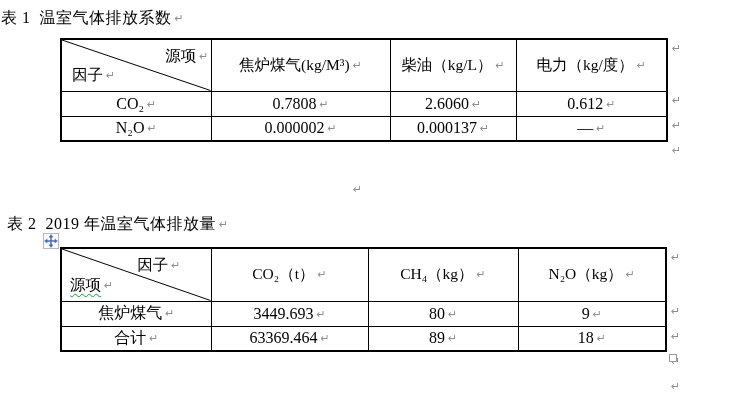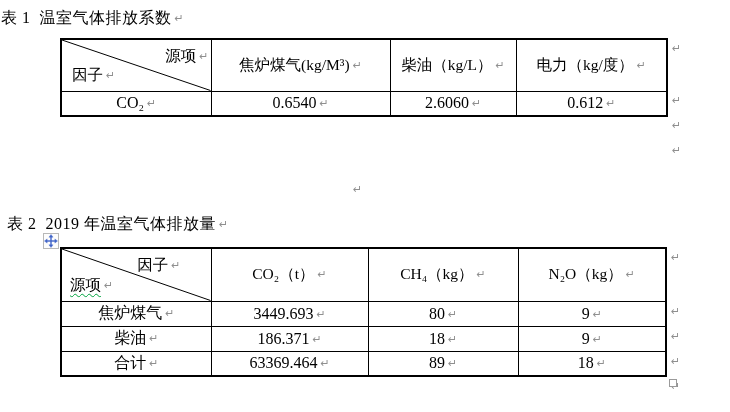--- a/index.html
+++ b/index.html
@@ -76,23 +76,29 @@
             </svg>
         <span class="diag-top" id="tbl1-diag-top"><span>源项</span><span class="pmark">↵</span></span>
         <span class="diag-bottom" id="tbl1-diag-bottom"><span>因子</span><span class="pmark">↵</span></span>
       </td>
       <td><span>焦炉煤气(kg/M³)</span><span class="pmark">↵</span></td>
       <td><span>柴油（kg/L）</span><span class="pmark">↵</span></td>
       <td><span>电力（kg/度）</span><span class="pmark">↵</span></td>
     </tr>
     <tr style="height:25px">
       <td><span>CO₂</span><span class="pmark">↵</span></td>
-      <td><span>0.6540</span><span class="pmark">↵</span></td>
+      <td><span>0.7808</span><span class="pmark">↵</span></td>
       <td><span>2.6060</span><span class="pmark">↵</span></td>
       <td><span>0.612</span><span class="pmark">↵</span></td>
+    </tr>
+    <tr style="height:25px">
+      <td><span>N₂O</span><span class="pmark">↵</span></td>
+      <td><span>0.000002</span><span class="pmark">↵</span></td>
+      <td><span>0.000137</span><span class="pmark">↵</span></td>
+      <td><span>—</span><span class="pmark">↵</span></td>
     </tr>
   </tbody>
     </table>
   <span class="pmark rowend-mark" style="top:4px">↵</span>
   <span class="pmark rowend-mark" style="top:56px">↵</span>
   <span class="pmark rowend-mark" style="top:81px">↵</span>
   <span class="pmark rowend-mark" style="top:106px">↵</span>
 </div>
 
 <div class="spacer-mark"><span class="pmark">↵</span></div>
@@ -132,26 +138,20 @@
       <td><span>CH₄（kg）</span><span class="pmark">↵</span></td>
       <td><span>N₂O（kg）</span><span class="pmark">↵</span></td>
     </tr>
     <tr style="height:25px">
       <td><span>焦炉煤气</span><span class="pmark">↵</span></td>
       <td><span>3449.693</span><span class="pmark">↵</span></td>
       <td><span>80</span><span class="pmark">↵</span></td>
       <td><span>9</span><span class="pmark">↵</span></td>
     </tr>
     <tr style="height:25px">
-      <td><span>柴油</span><span class="pmark">↵</span></td>
-      <td><span>186.371</span><span class="pmark">↵</span></td>
-      <td><span>18</span><span class="pmark">↵</span></td>
-      <td><span>9</span><span class="pmark">↵</span></td>
-    </tr>
-    <tr style="height:25px">
       <td><span>合计</span><span class="pmark">↵</span></td>
       <td><span>63369.464</span><span class="pmark">↵</span></td>
       <td><span>89</span><span class="pmark">↵</span></td>
       <td><span>18</span><span class="pmark">↵</span></td>
     </tr>
   </tbody>
     </table>
   <span class="pmark rowend-mark" style="top:4px">↵</span>
   <span class="pmark rowend-mark" style="top:58px">↵</span>
   <span class="pmark rowend-mark" style="top:83px">↵</span>

